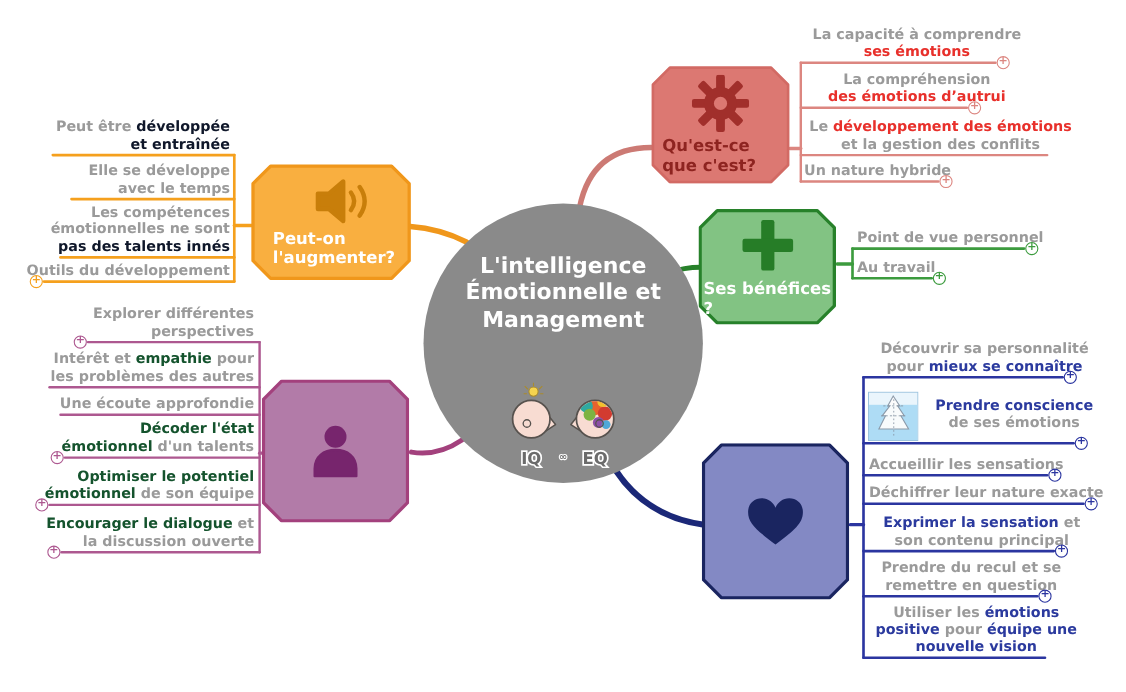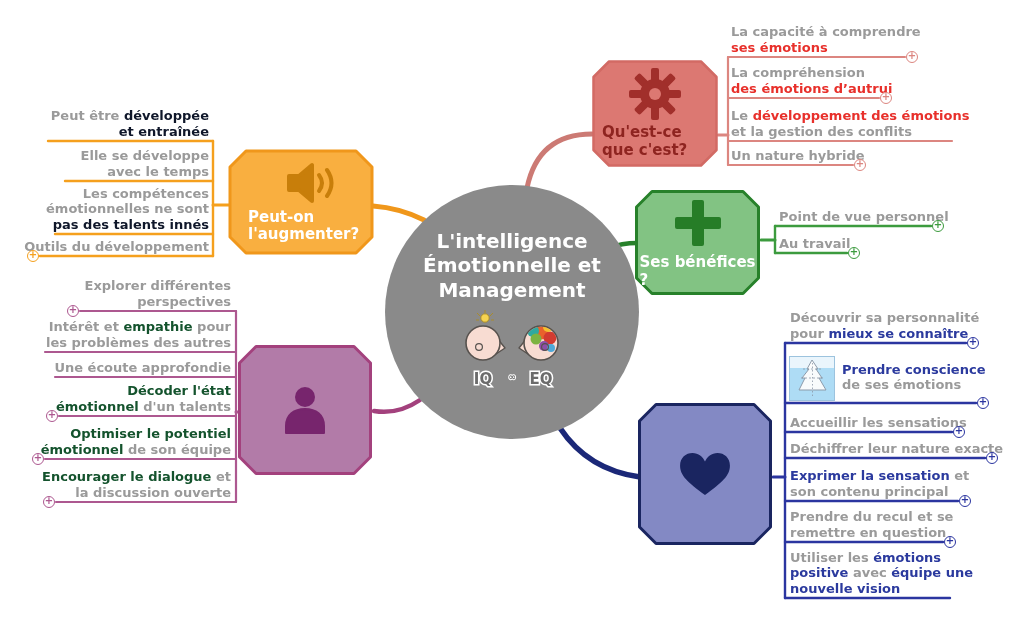--- a/index.html
+++ b/index.html
@@ -8,21 +8,21 @@
     background:#ffffff;
     font-family:"DejaVu Sans","Liberation Sans",sans-serif;
   }
   svg{display:block}
   .lines{position:absolute;left:0;top:0;z-index:1}
   
   .central{
     position:absolute;left:385px;top:185px;width:254px;height:254px;
     background:#8A8A8A;border-radius:50%;z-index:2;
     display:flex;flex-direction:column;align-items:center;
-    box-sizing:border-box;padding-top:44px;
+    box-sizing:border-box;padding-top:44px;gap:38px;
   }
   .central-title{
     width:210px;text-align:center;color:#ffffff;
     font-size:20px;font-weight:700;line-height:1.22;
   }
   .heads{margin-top:4px}
   
   .node{position:absolute;z-index:3}
   .node .shape{position:absolute;left:0;top:0}
   .node .content{
@@ -30,21 +30,21 @@
     display:flex;flex-direction:column;align-items:center;justify-content:center;
     gap:4px;
   }
   .node-label{
     text-align:left;font-weight:700;font-size:15px;line-height:1.15;color:#ffffff;
   }
   .node-label.dark{color:#8E2420}
   
   .leaf{
     position:absolute;z-index:2;font-size:13px;font-weight:700;
-    line-height:1.18;color:#9A9A9A;
+    line-height:1.18;color:#9A9A9A;text-align:center;
   }
   .leaf.ra{text-align:right}
   .leaf.nw{white-space:nowrap}
   .seg{color:inherit}
   .bk{display:block}
   .acc-what{color:#E8302B}
   .acc-own{color:#2B3A9E}
   .acc-augment{color:#0f172a}
   .acc-others{color:#14532d}
   
@@ -265,21 +265,21 @@
 <div class="leaf nw" style="left:790px;bottom:173px">
   <span class="seg">Déchiffrer leur nature exacte</span>
 </div>
 <div class="leaf" style="left:790px;bottom:130px;width:205px">
   <span class="seg acc-own">Exprimer la sensation</span><span class="seg"> et son contenu principal</span>
 </div>
 <div class="leaf" style="left:790px;bottom:89px;width:186px">
   <span class="seg">Prendre du recul et se remettre en question</span>
 </div>
 <div class="leaf" style="left:790px;bottom:33px;width:195px">
-  <span class="seg">Utiliser les </span><span class="seg acc-own">émotions positive</span><span class="seg"> avec </span><span class="seg acc-own">équipe une nouvelle vision</span>
+  <span class="seg">Utiliser les </span><span class="seg acc-own">émotions positive</span><span class="seg"> pour </span><span class="seg acc-own">équipe une nouvelle vision</span>
 </div>
 
 <div class="leaf ra" style="right:815px;bottom:490px;width:172px">
   <span class="seg">Peut être </span><span class="seg acc-augment">développée et entraînée</span>
 </div>
 <div class="leaf ra" style="right:815px;bottom:450px;width:145px">
   <span class="seg">Elle se développe avec le temps</span>
 </div>
 <div class="leaf ra" style="right:815px;bottom:397px;width:180px">
   <span class="seg">Les compétences émotionnelles ne sont </span><span class="seg acc-augment">pas des talents innés</span>

